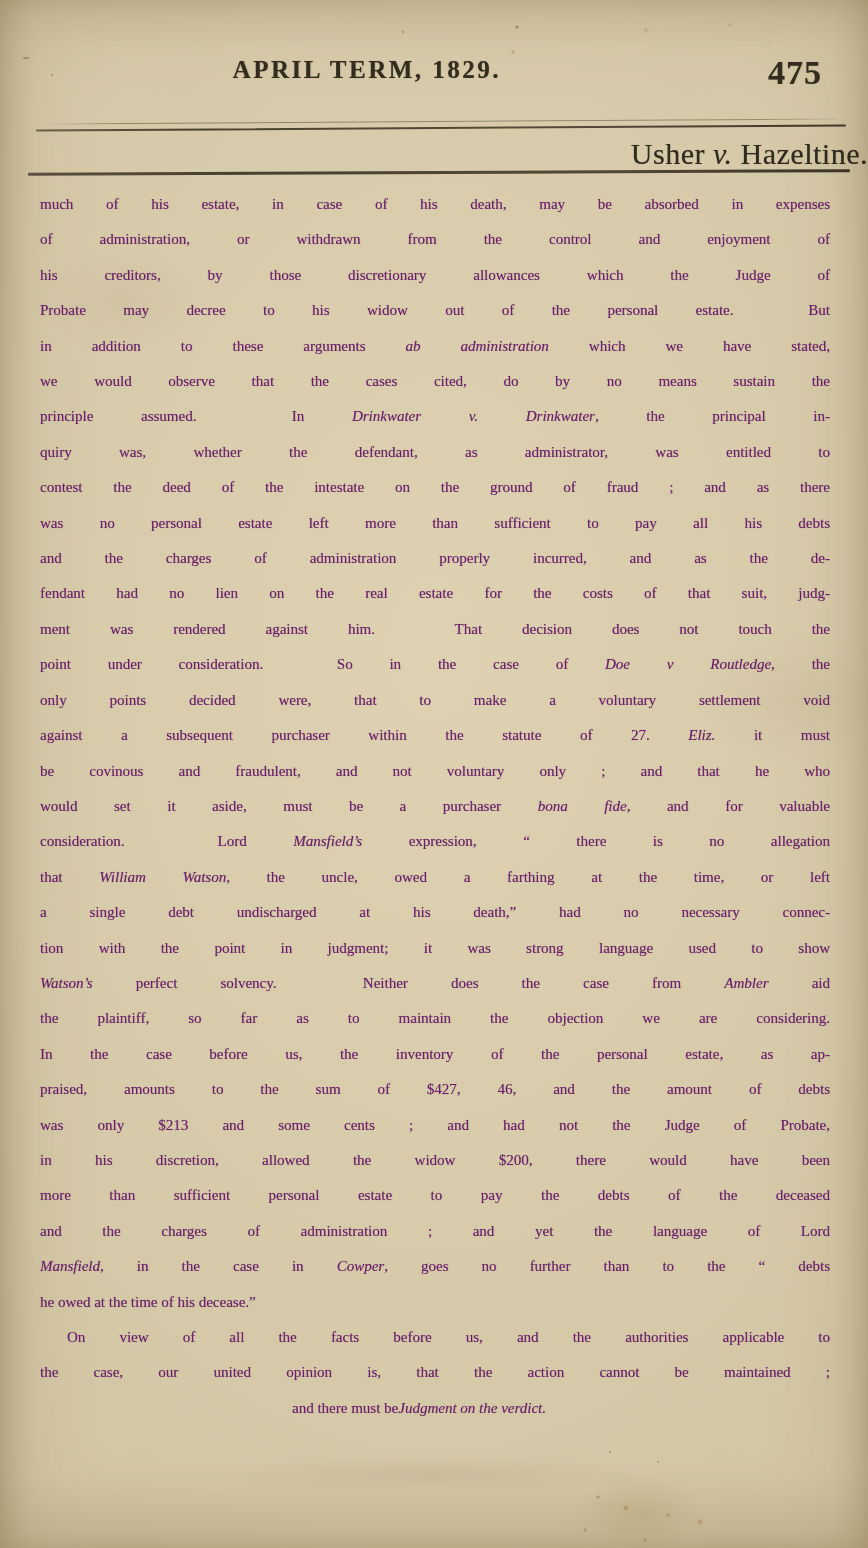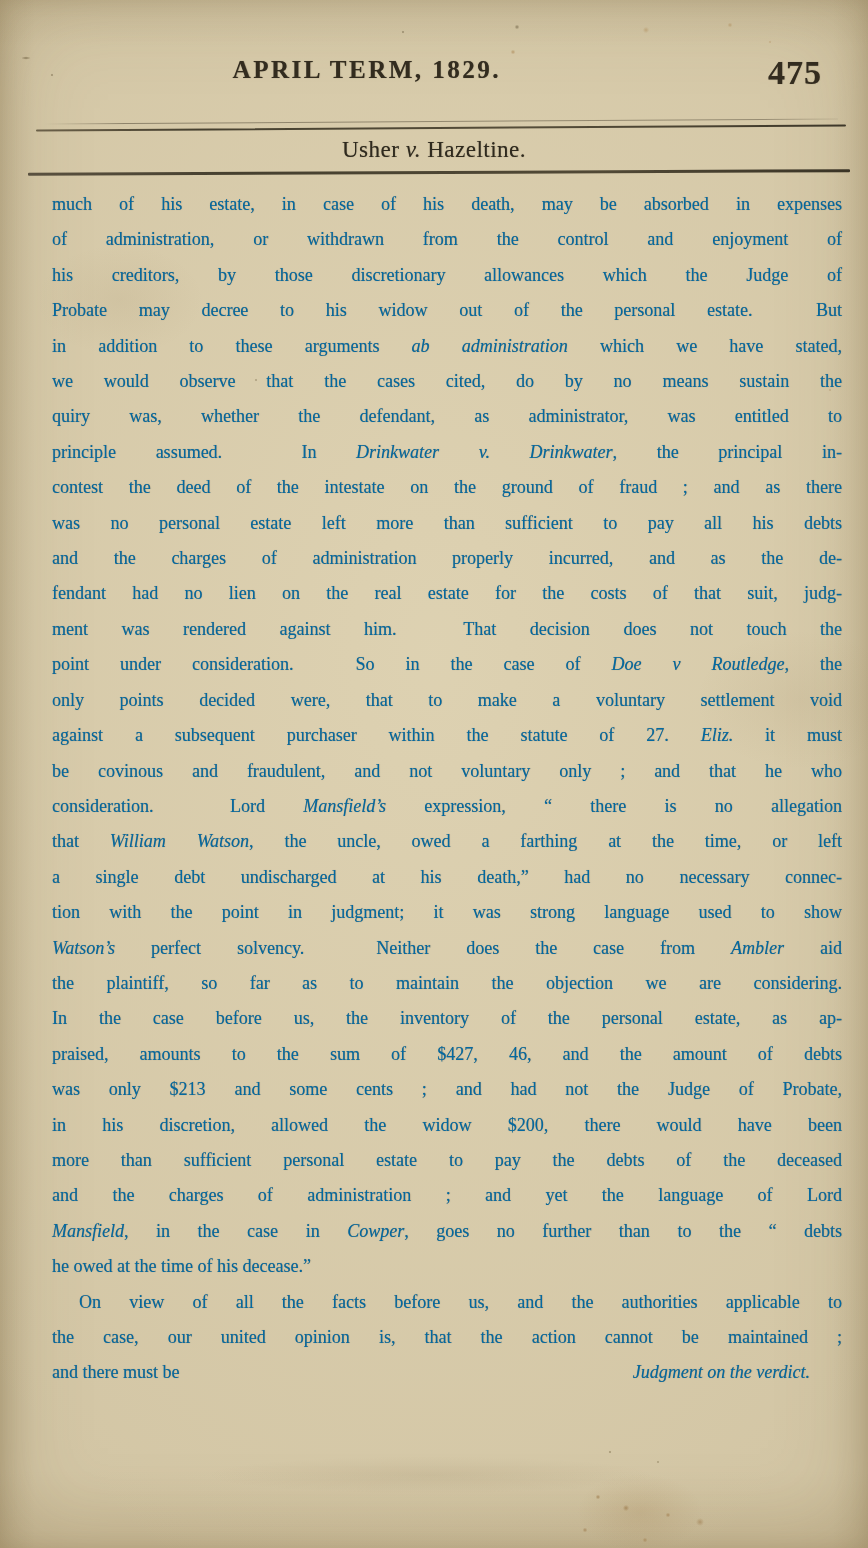--- a/index.html
+++ b/index.html
@@ -68,38 +68,38 @@
     content:"";position:absolute;top:-6px;left:1%;right:1%;height:1px;
     background:linear-gradient(90deg,rgba(70,62,45,.0),rgba(70,62,45,.5) 10%,rgba(70,62,45,.45) 90%,rgba(70,62,45,.1));
   }
   .rule-bottom{
     top:171px;left:28px;right:18px;height:3px;
     background:linear-gradient(90deg,#5a5140,#46402f 25%,#514936 70%,#3a3426);
     transform:rotate(-0.25deg);
   }
   .case-title{
     position:absolute;top:137px;left:0;width:100%;
-    text-align:center;font-size:23px;letter-spacing:.5px;
+    text-align:right;font-size:30px;letter-spacing:.5px;
     color:#2f2a1e;
     text-shadow:0.3px 0.3px 0.8px rgba(47,42,30,.5);
     z-index:2;
   }
   .body-text{
-    position:absolute;top:187px;left:52px;width:790px;
-    font-size:18px;line-height:35.4px;
-    color:#0369a1;
+    position:absolute;top:187px;left:40px;width:790px;
+    font-size:15px;line-height:35.4px;
+    color:#701a75;
     text-shadow:0.25px 0.25px 0.7px rgba(64,54,38,.5);
     z-index:2;
   }
   .line{text-align:justify;text-align-last:justify;}
   .line.nojust{text-align:left;text-align-last:auto;}
   .line.ind{text-indent:27px;}
   .it{font-style:italic;}
   .final-line{
-    display:flex;justify-content:space-between;
+    display:flex;justify-content:center;
     padding-right:32px;
   }
   .final-line .right{font-style:italic;}
 </style>
 </head>
 <body>
 
 <div class="page">
   <div class="stains"></div>
 
@@ -111,31 +111,32 @@
   <div class="rule rule-bottom"></div>
 
   <div class="body-text">
 
     <div class="line"><span>much of his estate, in case of his death, may be absorbed in expenses</span></div>
       <div class="line"><span>of administration, or withdrawn from the control and enjoyment of</span></div>
       <div class="line"><span>his creditors, by those discretionary allowances which the Judge of</span></div>
       <div class="line"><span>Probate may decree to his widow out of the personal estate.&nbsp; But</span></div>
       <div class="line"><span>in addition to these arguments </span><span class="it">ab administration</span><span> which we have stated,</span></div>
       <div class="line"><span>we would observe that the cases cited, do by no means sustain the</span></div>
+      <div class="line"><span>principle assumed.&nbsp; In </span><span class="it">Drinkwater v. Drinkwater</span><span>, the principal in-</span></div>
       <div class="line"><span>quiry was, whether the defendant, as administrator, was entitled to</span></div>
-      <div class="line"><span>principle assumed.&nbsp; In </span><span class="it">Drinkwater v. Drinkwater</span><span>, the principal in-</span></div>
       <div class="line"><span>contest the deed of the intestate on the ground of fraud ; and as there</span></div>
       <div class="line"><span>was no personal estate left more than sufficient to pay all his debts</span></div>
       <div class="line"><span>and the charges of administration properly incurred, and as the de-</span></div>
       <div class="line"><span>fendant had no lien on the real estate for the costs of that suit, judg-</span></div>
       <div class="line"><span>ment was rendered against him.&nbsp; That decision does not touch the</span></div>
       <div class="line"><span>point under consideration.&nbsp; So in the case of </span><span class="it">Doe v Routledge</span><span>, the</span></div>
       <div class="line"><span>only points decided were, that to make a voluntary settlement void</span></div>
       <div class="line"><span>against a subsequent purchaser within the statute of 27. </span><span class="it">Eliz.</span><span> it must</span></div>
       <div class="line"><span>be covinous and fraudulent, and not voluntary only ; and that he who</span></div>
+      <div class="line"><span>would set it aside, must be a purchaser </span><span class="it">bona fide</span><span>, and for valuable</span></div>
       <div class="line"><span>consideration.&nbsp; Lord </span><span class="it">Mansfield’s</span><span> expression, “ there is no allegation</span></div>
       <div class="line"><span>that </span><span class="it">William Watson</span><span>, the uncle, owed a farthing at the time, or left</span></div>
       <div class="line"><span>a single debt undischarged at his death,” had no necessary connec-</span></div>
       <div class="line"><span>tion with the point in judgment; it was strong language used to show</span></div>
       <div class="line"><span class="it">Watson’s</span><span> perfect solvency.&nbsp; Neither does the case from </span><span class="it">Ambler</span><span> aid</span></div>
       <div class="line"><span>the plaintiff, so far as to maintain the objection we are considering.</span></div>
       <div class="line"><span>In the case before us, the inventory of the personal estate, as ap-</span></div>
       <div class="line"><span>praised, amounts to the sum of $427, 46, and the amount of debts</span></div>
       <div class="line"><span>was only $213 and some cents ; and had not the Judge of Probate,</span></div>
       <div class="line"><span>in his discretion, allowed the widow $200, there would have been</span></div>

